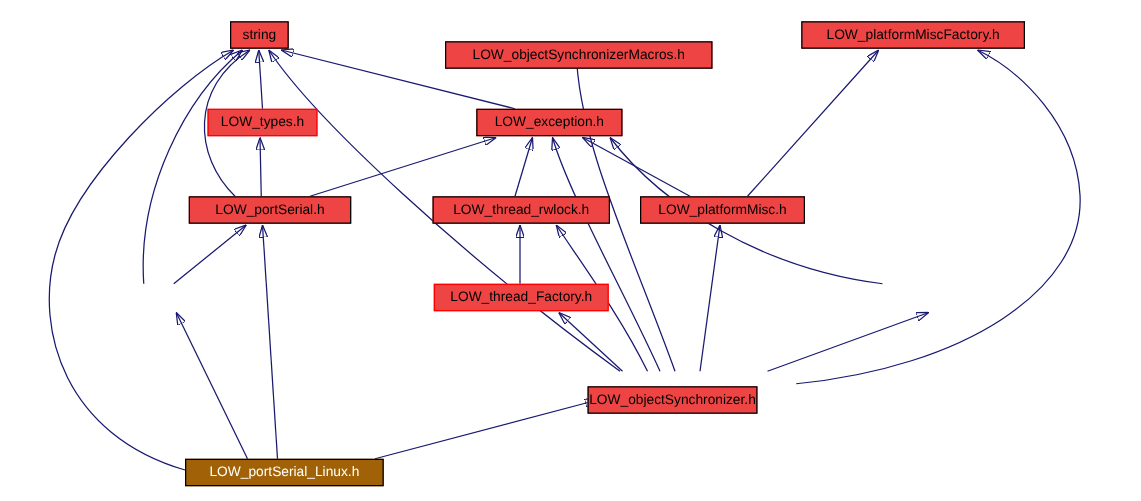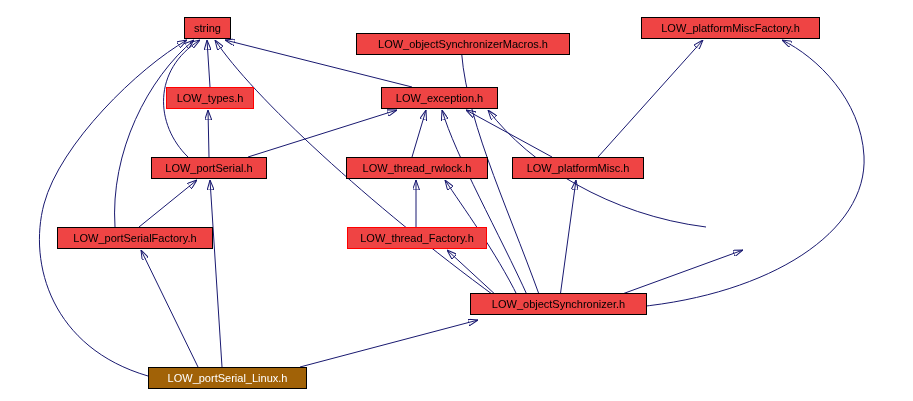--- a/index.html
+++ b/index.html
@@ -87,28 +87,27 @@
   <div class="node" style="left:184px; top:17px; width:47px;">string</div>
 
   <div class="node" style="left:356px; top:17px; width:214px;margin-top:16px;">LOW_objectSynchronizerMacros.h</div>
 
   <div class="node" style="left:641px; top:17px; width:179px;">LOW_platformMiscFactory.h</div>
 
   <div class="node truncated" style="left:166px; top:87px; width:88px;">LOW_types.h</div>
 
   <div class="node" style="left:381px; top:87px; width:117px;">LOW_exception.h</div>
 
-  <div class="node" style="left:151px; top:157px; width:116px;">LOW_portSerial.h</div>
+  <div class="node" style="left:151px; top:157px; width:130px;">LOW_portSerial.h</div>
 
   <div class="node" style="left:346px; top:157px; width:142px;">LOW_thread_rwlock.h</div>
 
   <div class="node" style="left:512px; top:157px; width:132px;">LOW_platformMisc.h</div>
 
-  <div class="node" style="left:57px; top:227px; width:156px;">LOW_portSerialFactory.h</div>
 
   <div class="node truncated" style="left:347px; top:227px; width:140px;">LOW_thread_Factory.h</div>
 
 
-  <div class="node" style="left:470px; top:293px; width:177px;">LOW_objectSynchronizer.h</div>
+  <div class="node" style="left:470px; top:309px; width:136px;">LOW_objectSynchronizer.h</div>
 
   <div class="node current" style="left:148px; top:367px; width:159px;">LOW_portSerial_Linux.h</div>
 
 </div>
 
 </body></html>

